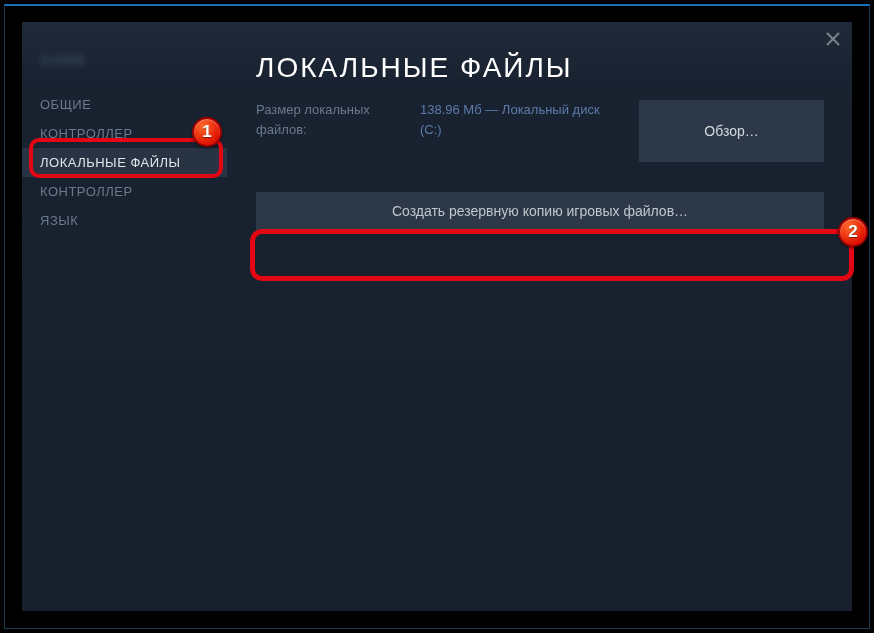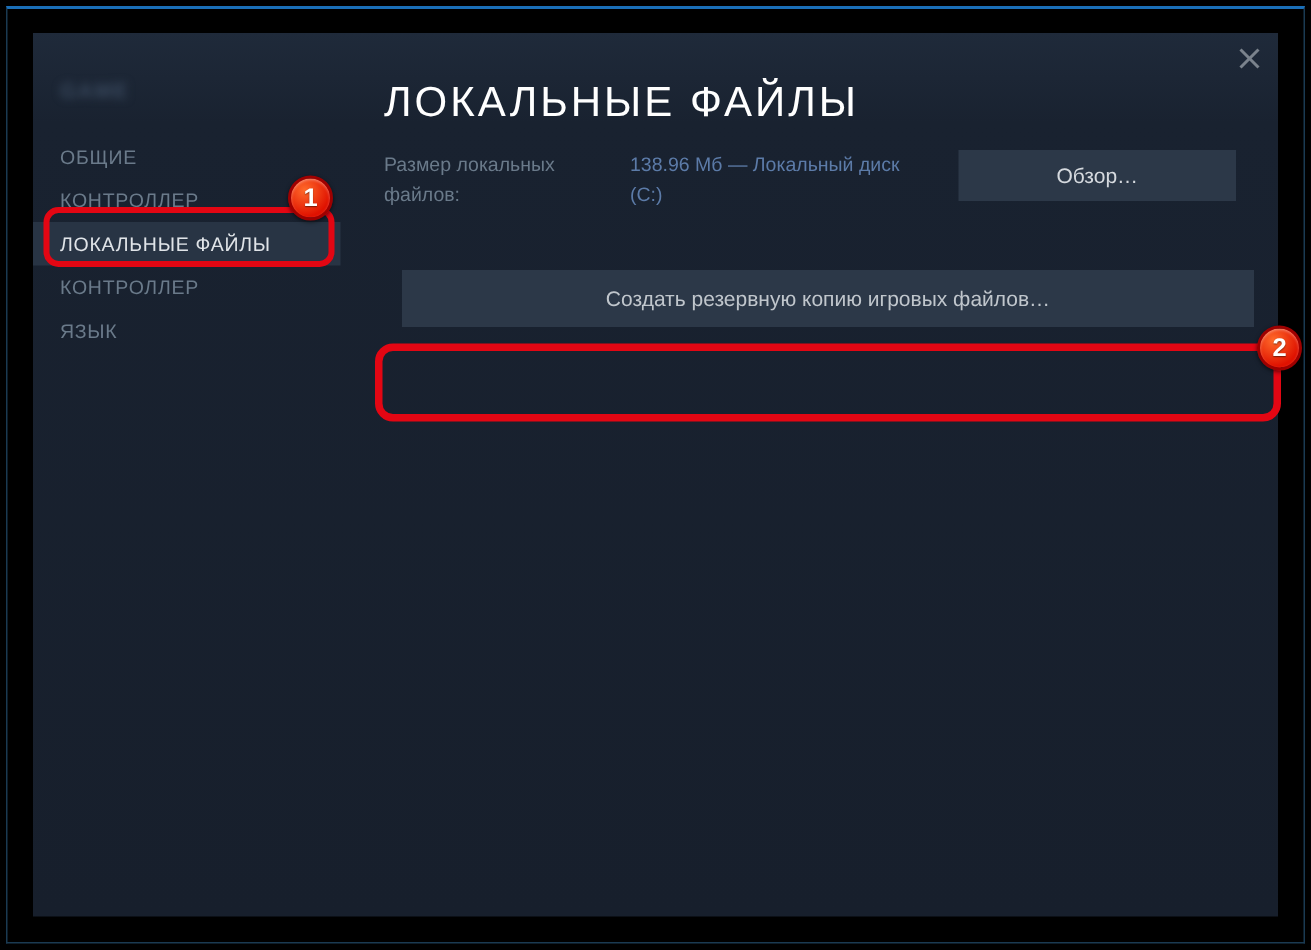--- a/index.html
+++ b/index.html
@@ -86,56 +86,55 @@
       color: #fff;
       font-size: 28px;
       font-weight: 300;
       letter-spacing: 2px;
       margin-bottom: 16px;
     }
     .file-row {
       display: flex;
       align-items: flex-start;
       gap: 24px;
-      margin-bottom: 41px;
+      margin-bottom: 30px;
     }
     .file-label {
       color: #6a7a8a;
       font-size: 13px;
       line-height: 1.5;
       width: 140px;
     }
     .file-info {
       color: #5c7ba8;
       font-size: 13px;
       line-height: 1.5;
       flex: 1;
     }
     .browse-btn {
       background: #2c3848;
       color: #d5d9de;
       font-size: 14px;
-      padding: 9px 0;
+      padding: 23px 0;
       text-align: center;
       width: 185px;
       cursor: pointer;
       border: none;
     }
     .action-btn {
       display: block;
       width: 100%;
       background: #2c3848;
       color: #c0c6cc;
       font-size: 14px;
       padding: 11px 0;
       text-align: center;
       cursor: pointer;
       border: none;
       margin-bottom: 20px;
-      margin-left: 12px;
     }
     .highlight-1 {
       position: absolute;
       left: 7px;
       top: 116px;
       width: 194px;
       height: 40px;
       border: 4px solid #e30613;
       border-radius: 10px;
       pointer-events: none;

